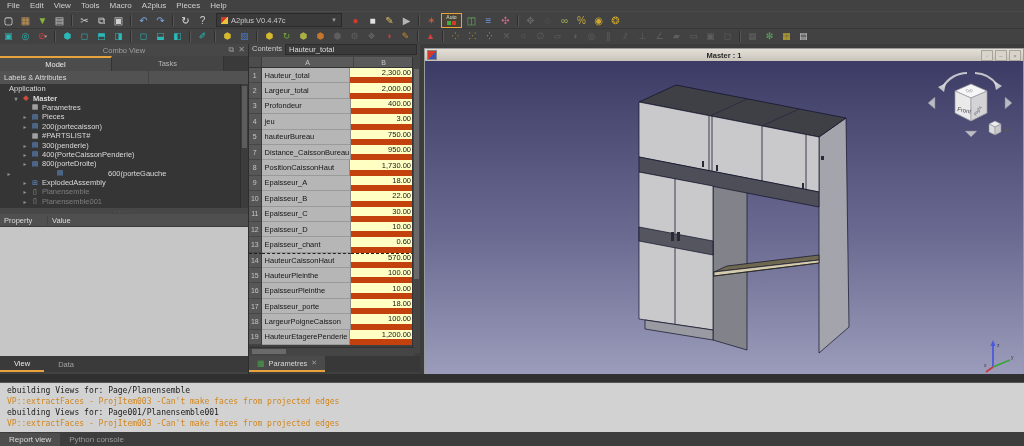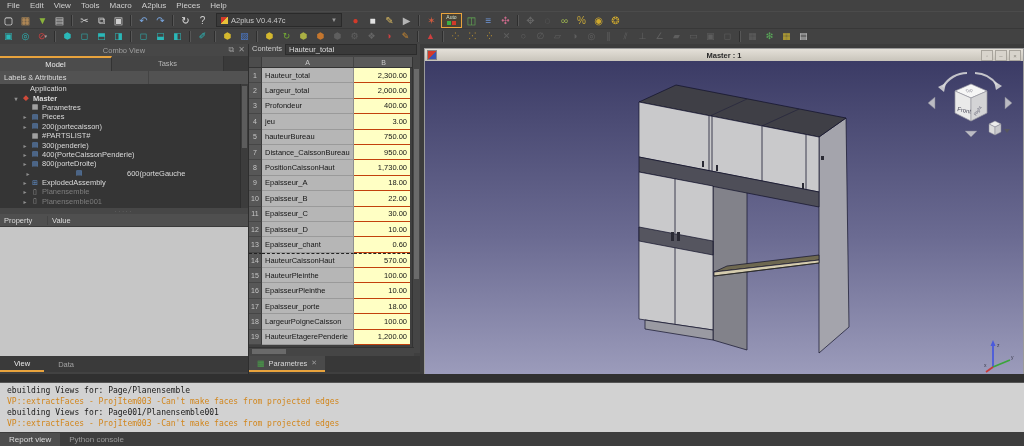--- a/index.html
+++ b/index.html
@@ -68,22 +68,22 @@
   .corner{width:13px;background:#4c4c4c;border-right:1px solid #3a3a3a;border-bottom:1px solid #333;box-sizing:border-box;}
   .col-h{background:#5a5a5a;color:#c8c8c8;font-size:7px;display:flex;align-items:center;justify-content:center;
          border-right:1px solid #444;border-bottom:1px solid #333;box-sizing:border-box;}
   .col-h.a{width:92px;} .col-h.b{width:60px;}
   #sheet-rows{position:absolute;left:0;top:24px;width:165px;height:285px;overflow:hidden;}
   .s-row{display:flex;height:15.4px;}
   .rh{width:13px;background:#575757;color:#c6c6c6;font-size:7px;display:flex;align-items:center;justify-content:center;
       border-bottom:1px solid #464646;border-right:1px solid #3a3a3a;box-sizing:border-box;}
   .ca{width:92px;background:#b6b6b6;color:#151515;font-size:7.5px;display:flex;align-items:center;
       padding-left:3px;border-right:1px solid #8f8f8f;border-bottom:1px solid #9a9a9a;box-sizing:border-box;}
-  .cb{width:56px;background:#ffffc4;color:#151515;font-size:7.5px;display:flex;align-items:center;
-      justify-content:flex-end;padding-right:3px;border-bottom:1px solid #c2410c;box-sizing:border-box;padding-left:36px;}
+  .cb{width:64px;background:#ffffc4;color:#151515;font-size:7.5px;display:flex;align-items:center;
+      justify-content:flex-end;padding-right:3px;border-bottom:6px solid #c2410c;box-sizing:border-box;padding-left:36px;}
   .s-row.pbreak .rh,.s-row.pbreak .ca,.s-row.pbreak .cb{border-top:1px dashed #222;}
   #sheet-vscroll{position:absolute;right:0;top:13px;width:7px;height:296px;background:#454545;border-left:1px solid #333;}
   #sheet-vthumb{position:absolute;left:1px;top:12px;width:5px;height:210px;background:#6a6a6a;}
   #sheet-hscroll{position:absolute;left:0;top:303px;width:165px;height:8px;background:#454545;border-top:1px solid #333;}
   #sheet-hthumb{position:absolute;left:3px;top:1px;width:34px;height:5px;background:#6a6a6a;}
   #sheet-tabs{position:absolute;left:0;top:312px;width:100%;height:16px;background:#383838;display:flex;}
   .sheet-tab{display:flex;align-items:center;gap:4px;padding:0 8px;background:#4a4a4a;color:#d8d8d8;
              font-size:7.5px;border-bottom:2px solid #e8a33d;box-sizing:border-box;}
   .sheet-tab .sicon{color:#49a249;font-size:8px;}
   .sheet-tab .x{color:#9a9a9a;font-size:7px;}
@@ -246,21 +246,21 @@
     </div>
     <div id="tree-header">
       <span>Labels &amp; Attributes</span>
         <span class="colsep"></span>
     </div>
     <div id="combo-tabs">
       <div class="combo-tab active">Model</div>
       <div class="combo-tab">Tasks</div>
     </div>
     <div id="tree">
-        <div class="tree-row" style="padding-left: 21px;">
+        <div class="tree-row" style="padding-left: 0;">
           <span class="chev"></span>
           <span>Application</span>
         </div>
         <div class="tree-row bold" style="padding-left: 13px;">
           <span class="chev">▾</span>
           <span class="ticon" style="color: rgb(207, 74, 58);">◆</span>
           <span>Master</span>
         </div>
         <div class="tree-row" style="padding-left: 22px;">
           <span class="chev"></span>
@@ -290,21 +290,21 @@
         <div class="tree-row" style="padding-left: 22px;">
           <span class="chev">▸</span>
           <span class="ticon" style="color: rgb(98, 146, 207);">▤</span>
           <span>400(PorteCaissonPenderie)</span>
         </div>
         <div class="tree-row" style="padding-left: 22px;">
           <span class="chev">▸</span>
           <span class="ticon" style="color: rgb(98, 146, 207);">▤</span>
           <span>800(porteDroite)</span>
         </div>
-        <div class="tree-row" style="padding-left: 25px; gap: 44px;">
+        <div class="tree-row" style="padding-left: 6px; gap: 44px;">
           <span class="chev">▸</span>
           <span class="ticon" style="color: rgb(98, 146, 207);">▤</span>
           <span>600(porteGauche</span>
         </div>
         <div class="tree-row" style="padding-left: 22px;">
           <span class="chev">▸</span>
           <span class="ticon" style="color: rgb(98, 146, 207);">⊞</span>
           <span>ExplodedAssembly</span>
         </div>
         <div class="tree-row grayed" style="padding-left: 22px;">

